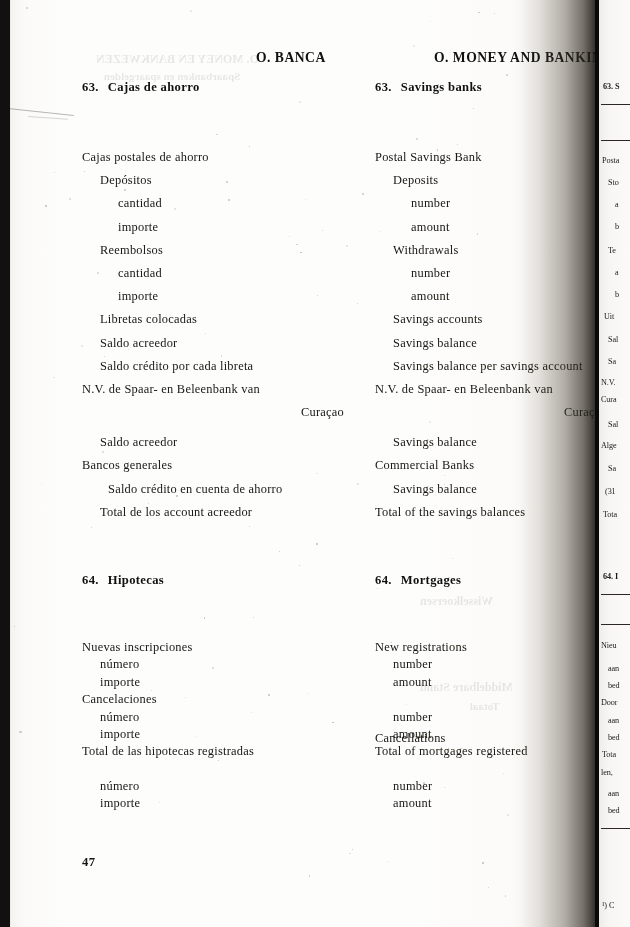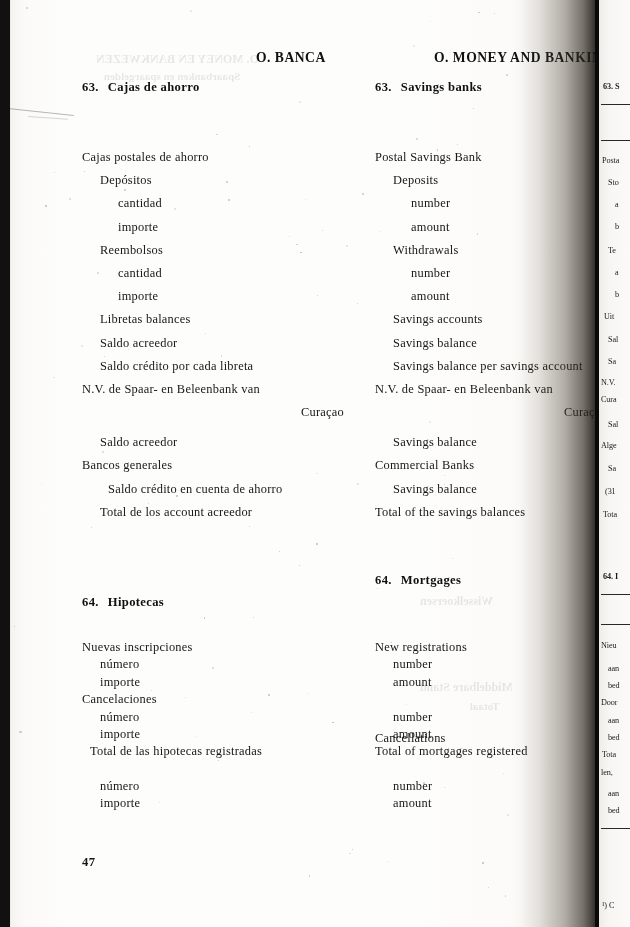--- a/index.html
+++ b/index.html
@@ -127,21 +127,21 @@
   </div>
 
   <div id="s63-es">
       <div class="line lv0" style="left: 82px; margin-left: 0px; top: 150px;">Cajas postales de ahorro</div>
       <div class="line lv1" style="left: 100px; margin-left: 0px; top: 173.2px;">Depósitos</div>
       <div class="line lv2" style="left: 118px; margin-left: 0px; top: 196.4px;">cantidad</div>
       <div class="line lv2" style="left: 118px; margin-left: 0px; top: 219.6px;">importe</div>
       <div class="line lv1" style="left: 100px; margin-left: 0px; top: 242.8px;">Reembolsos</div>
       <div class="line lv2" style="left: 118px; margin-left: 0px; top: 266px;">cantidad</div>
       <div class="line lv2" style="left: 118px; margin-left: 0px; top: 289.2px;">importe</div>
-      <div class="line lv1" style="left: 100px; margin-left: 0px; top: 312.4px;">Libretas balances</div>
+      <div class="line lv1" style="left: 100px; margin-left: 0px; top: 312.4px;">Libretas colocadas</div>
       <div class="line lv1" style="left: 100px; margin-left: 0px; top: 335.6px;">Saldo acreedor</div>
       <div class="line lv1" style="left: 100px; margin-left: 0px; top: 358.8px;">Saldo crédito por cada libreta</div>
       <div class="line lv0" style="left: 82px; margin-left: 0px; top: 382px;">N.V. de Spaar- en Beleenbank van</div>
       <div class="line lv0" style="left: 344px; transform: translateX(-100%); margin-left: 0px; top: 405.2px;">Curaçao</div>
       <div class="line lv1" style="left: 100px; margin-left: 0px; top: 435.2px;">Saldo acreedor</div>
       <div class="line lv0" style="left: 82px; margin-left: 0px; top: 458.4px;">Bancos generales</div>
       <div class="line lv1" style="left: 100px; margin-left: 8px; top: 481.6px;">Saldo crédito en cuenta de ahorro</div>
       <div class="line lv1" style="left: 100px; margin-left: 0px; top: 504.8px;">Total de los account acreedor</div>
     </div>
   <div id="s63-en">
@@ -156,35 +156,35 @@
       <div class="line lv1" style="left: 393px; margin-left: 0px; top: 335.6px;">Savings balance</div>
       <div class="line lv1" style="left: 393px; margin-left: 0px; top: 358.8px;">Savings balance per savings account</div>
       <div class="line lv0" style="left: 375px; margin-left: 0px; top: 382px;">N.V. de Spaar- en Beleenbank van</div>
       <div class="line lv0" style="left: 607px; transform: translateX(-100%); margin-left: 0px; top: 405.2px;">Curaçao</div>
       <div class="line lv1" style="left: 393px; margin-left: 0px; top: 435.2px;">Savings balance</div>
       <div class="line lv0" style="left: 375px; margin-left: 0px; top: 458.4px;">Commercial Banks</div>
       <div class="line lv1" style="left: 393px; margin-left: 0px; top: 481.6px;">Savings balance</div>
       <div class="line lv0" style="left: 375px; margin-left: 0px; top: 504.8px;">Total of the savings balances</div>
     </div>
 
-  <div class="sec" style="left:82px;top:573px;margin-top:22px;">
+  <div class="sec" style="left:82px;top:573px;">
     <span class="num">64.</span><span>Hipotecas</span>
   </div>
   <div class="sec" style="left:375px;top:573px;">
     <span class="num">64.</span><span>Mortgages</span>
   </div>
 
   <div id="s64-es">
       <div class="line lv0" style="left: 82px; margin-left: 0px; top: 640px; font-family: Liberation Serif, serif;">Nuevas inscripciones</div>
       <div class="line lv1" style="left: 100px; margin-left: 0px; top: 657.4px;">número</div>
       <div class="line lv1" style="left: 100px; margin-left: 0px; top: 674.8px;">importe</div>
       <div class="line lv0" style="left: 82px; margin-left: 0px; top: 692.2px; text-align: right;">Cancelaciones</div>
       <div class="line lv1" style="left: 100px; margin-left: 0px; top: 709.6px;">número</div>
       <div class="line lv1" style="left: 100px; margin-left: 0px; top: 727px;">importe</div>
-      <div class="line lv0" style="left: 82px; margin-left: 8px; top: 744.4px;">Total de las hipotecas registradas</div>
+      <div class="line lv0" style="left: 82px; margin-left: 0px; top: 744.4px;">Total de las hipotecas registradas</div>
       <div class="line lv1" style="left: 100px; margin-left: 0px; top: 778.8px;">número</div>
       <div class="line lv1" style="left: 100px; margin-left: 0px; top: 796.2px;">importe</div>
     </div>
   <div id="s64-en">
       <div class="line lv0" style="left: 375px; margin-left: 0px; top: 640px;">New registrations</div>
       <div class="line lv1" style="left: 393px; margin-left: 0px; top: 657.4px;">number</div>
       <div class="line lv1" style="left: 393px; margin-left: 0px; top: 674.8px;">amount</div>
       <div class="line lv0" style="left: 375px; margin-left: 0px; top: 731px;">Cancellations</div>
       <div class="line lv1" style="left: 393px; margin-left: 0px; top: 709.6px;">number</div>
       <div class="line lv1" style="left: 393px; margin-left: 0px; top: 727px;">amount</div>

